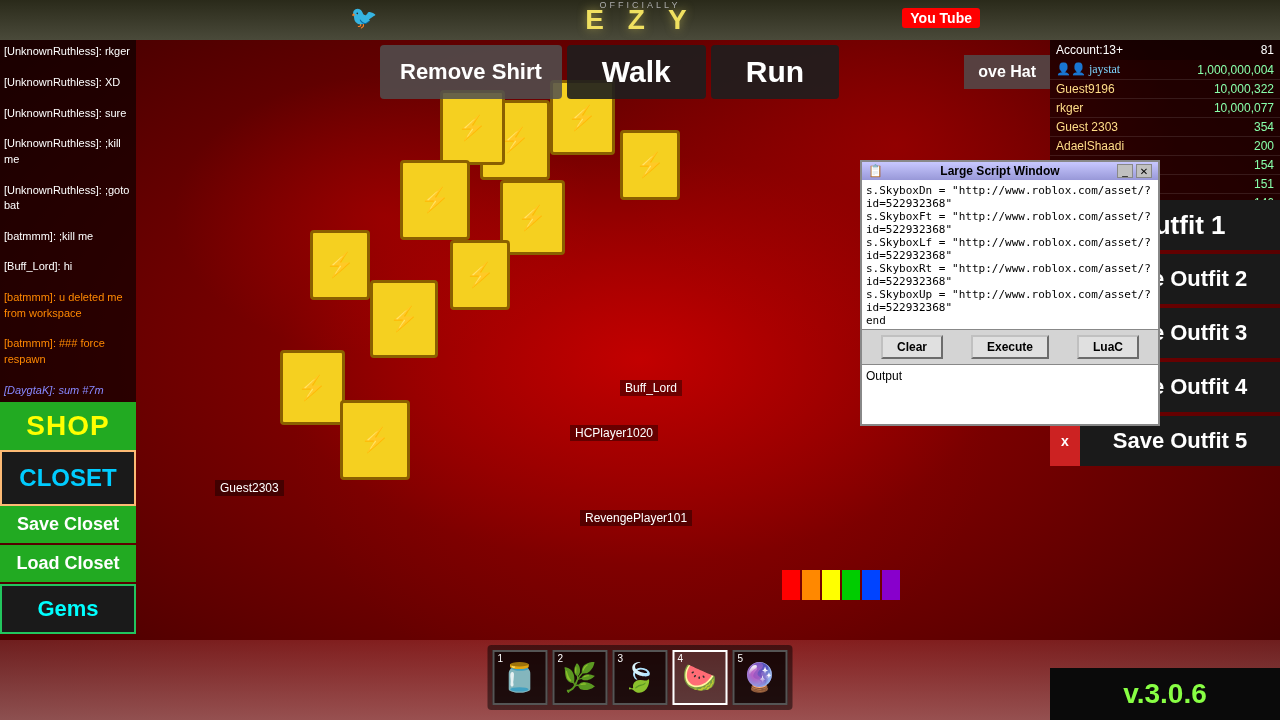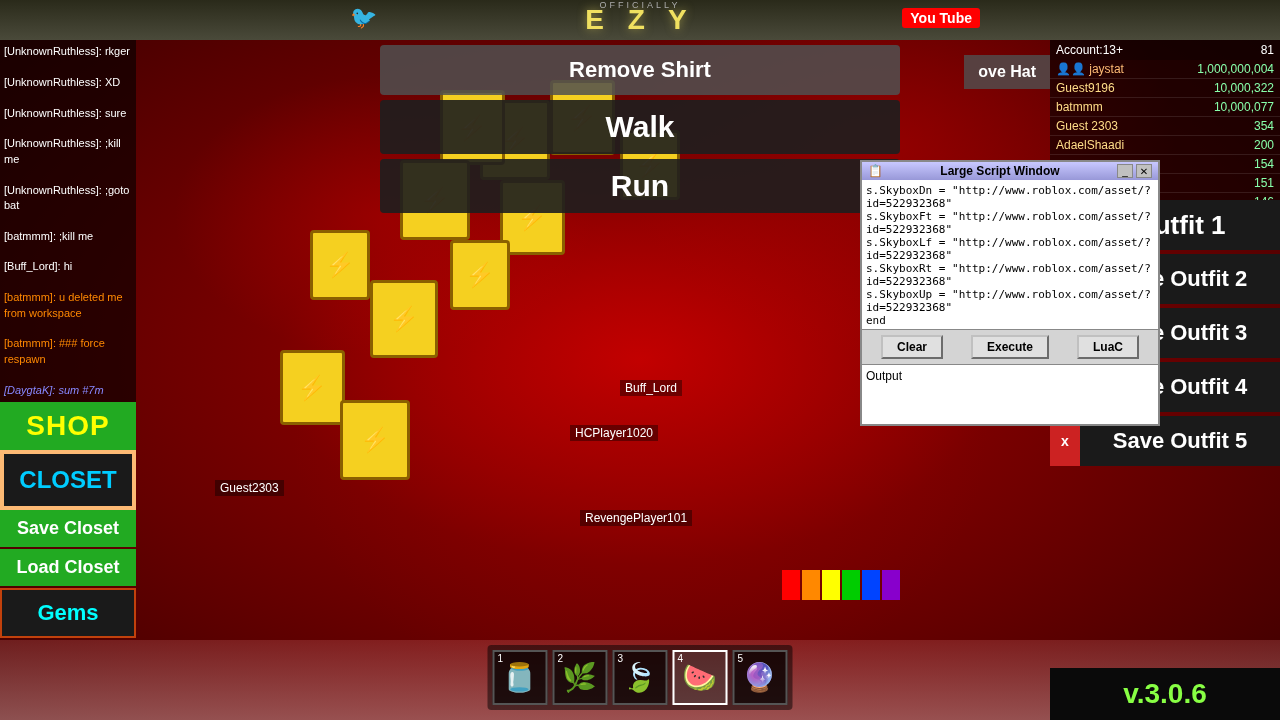--- a/index.html
+++ b/index.html
@@ -124,21 +124,21 @@
     
     #closet-label {
       display: block;
       width: 100%;
       background: #1a1a1a;
       color: #00ccff;
       font-size: 24px;
       font-weight: bold;
       text-align: center;
       padding: 12px 0;
-      border: 4px solid #fdba74;
+      border: 2px solid #fdba74;
     }
 
     
     #save-closet-btn {
       display: block;
       width: 100%;
       background: #22aa22;
       color: white;
       font-size: 18px;
       font-weight: bold;
@@ -165,36 +165,35 @@
     
     #gems-button {
       display: block;
       width: 100%;
       background: #1a1a1a;
       color: #00ffff;
       font-size: 22px;
       font-weight: bold;
       text-align: center;
       padding: 10px 0;
-      border: 2px solid #c2410c;
+      border: 2px solid #22c55e;
       cursor: pointer;
       margin-top: 2px;
     }
 
     
     #action-buttons {
       position: absolute;
       top: 45px;
       left: 380px;
       right: 380px;
       display: flex;
-      justify-content: space-between;
+      justify-content: flex-start;
       gap: 5px;
       z-index: 10;
-      flex-direction: column;
     }
 
     #remove-shirt-btn {
       background: rgba(80,80,80,0.85);
       color: white;
       font-size: 22px;
       font-weight: bold;
       padding: 12px 20px;
       border: none;
       cursor: pointer;
@@ -252,21 +251,21 @@
       align-items: center;
       padding: 2px 6px;
       border-bottom: 1px solid rgba(255,255,255,0.1);
       font-size: 12px;
       color: white;
     }
 
     .lb-row .lb-name { color: #ffdd88; }
     .lb-row .lb-score { color: #88ffaa; margin-left: 21px; }
 
-    .lb-row-jaystat .lb-name { color: #fdba74; }
+    .lb-row-jaystat .lb-name { color: #7dd3fc; font-family: Liberation Serif, serif; }
 
     
     #remove-hat-area {
       position: absolute;
       right: 230px;
       top: 55px;
       z-index: 10;
     }
 
     #remove-hat-btn {
@@ -617,21 +616,21 @@
   <div id="leaderboard-rows">
     <div class="lb-row lb-row-jaystat">
       <span class="lb-name">👤👤 jaystat</span>
       <span class="lb-score">1,000,000,004</span>
     </div>
     <div class="lb-row">
       <span class="lb-name">Guest9196</span>
       <span class="lb-score">10,000,322</span>
     </div>
     <div class="lb-row">
-      <span class="lb-name">batmmm</span>
+      <span class="lb-name">rkger</span>
       <span class="lb-score">10,000,077</span>
     </div>
     <div class="lb-row">
       <span class="lb-name">Guest 2303</span>
       <span class="lb-score">354</span>
     </div>
     <div class="lb-row">
       <span class="lb-name">AdaelShaadi</span>
       <span class="lb-score">200</span>
     </div>

